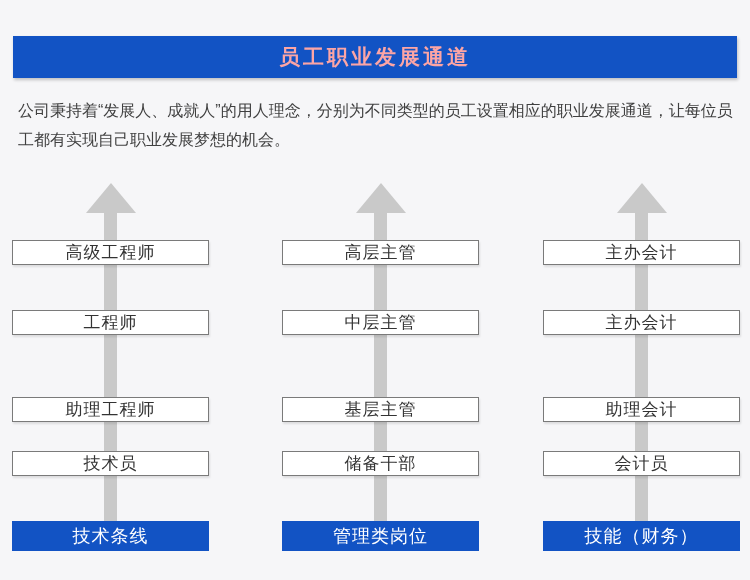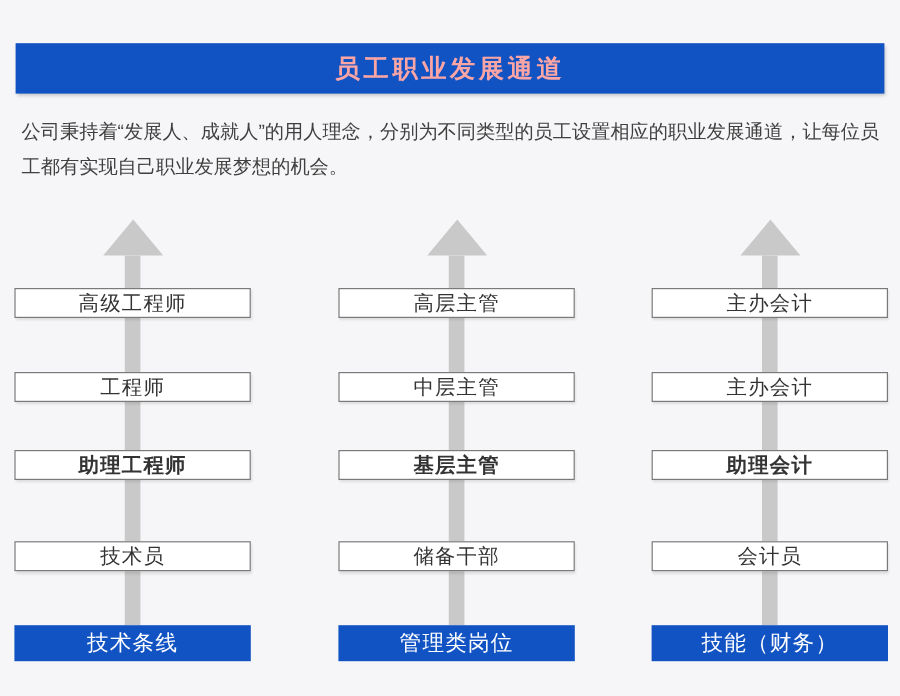--- a/index.html
+++ b/index.html
@@ -77,21 +77,21 @@
     border: 1px solid #7a7a7a;
     box-shadow: 1px 2px 2px rgba(0,0,0,0.10);
     display: flex; align-items: center; justify-content: center;
     font-size: 17px;
     color: #333333;
     letter-spacing: 1px;
     z-index: 1;
   }
   .lvl-3 { top: 57px; }
   .lvl-2 { top: 127px; }
-  .lvl-1 { top: 192px; font-weight: bold; }
+  .lvl-1 { top: 214px; }
   .lvl-0 { top: 268px; }
 
   
   .track-label {
     position: absolute; left: 0; top: 338px;
     width: 100%; height: 30px;
     background: #1253c4;
     display: flex; align-items: center; justify-content: center;
     color: #ffffff;
     font-size: 18px;

